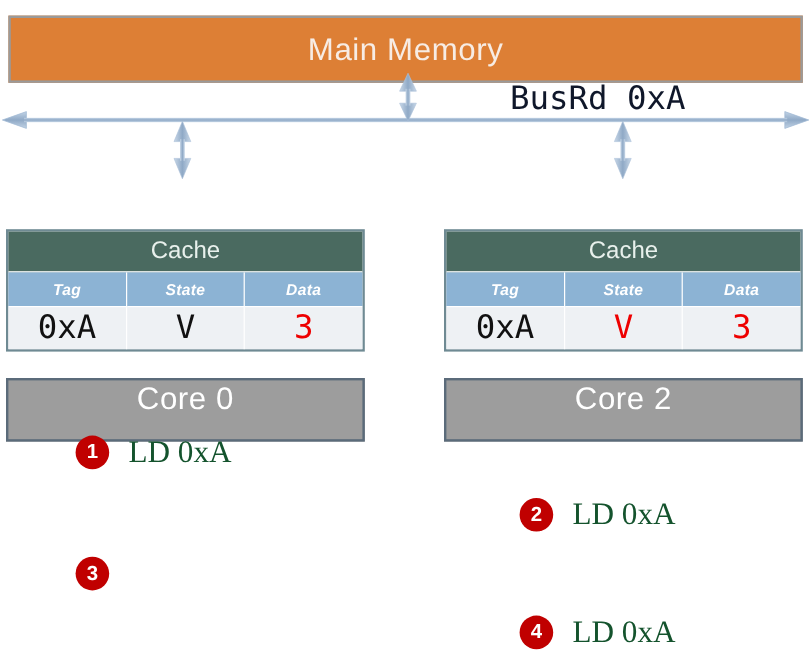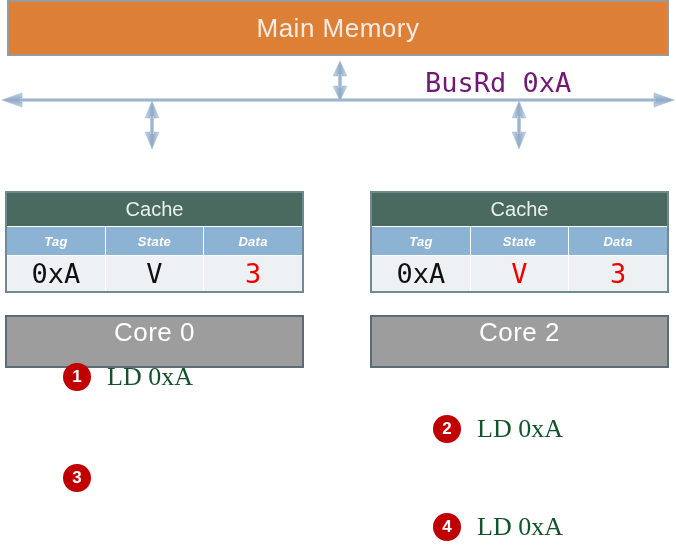--- a/index.html
+++ b/index.html
@@ -12,21 +12,21 @@
     height: 556px;
     position: relative;
     overflow: hidden;
     font-family: "Liberation Sans", sans-serif;
   }
 
   
   #main-memory {
     position: absolute;
     left: 7px;
-    top: 0;
+    top: 13px;
     width: 662px;
     height: 56px;
     box-sizing: border-box;
     background: #DD7F35;
     border: 2px solid #9a9a9a;
     display: flex;
     align-items: center;
     justify-content: center;
   }
   #main-memory .label {
@@ -42,21 +42,21 @@
     top: 88px;
     width: 676px;
     height: 24px;
   }
   #bus-label {
     position: absolute;
     left: 425px;
     top: 67px;
     font-family: "DejaVu Sans Mono", monospace;
     font-size: 27px;
-    color: #701a75;
+    color: #0f172a;
     letter-spacing: 0px;
     white-space: pre;
   }
 
   .vconn {
     position: absolute;
     width: 22px;
     height: 52px;
   }
 

